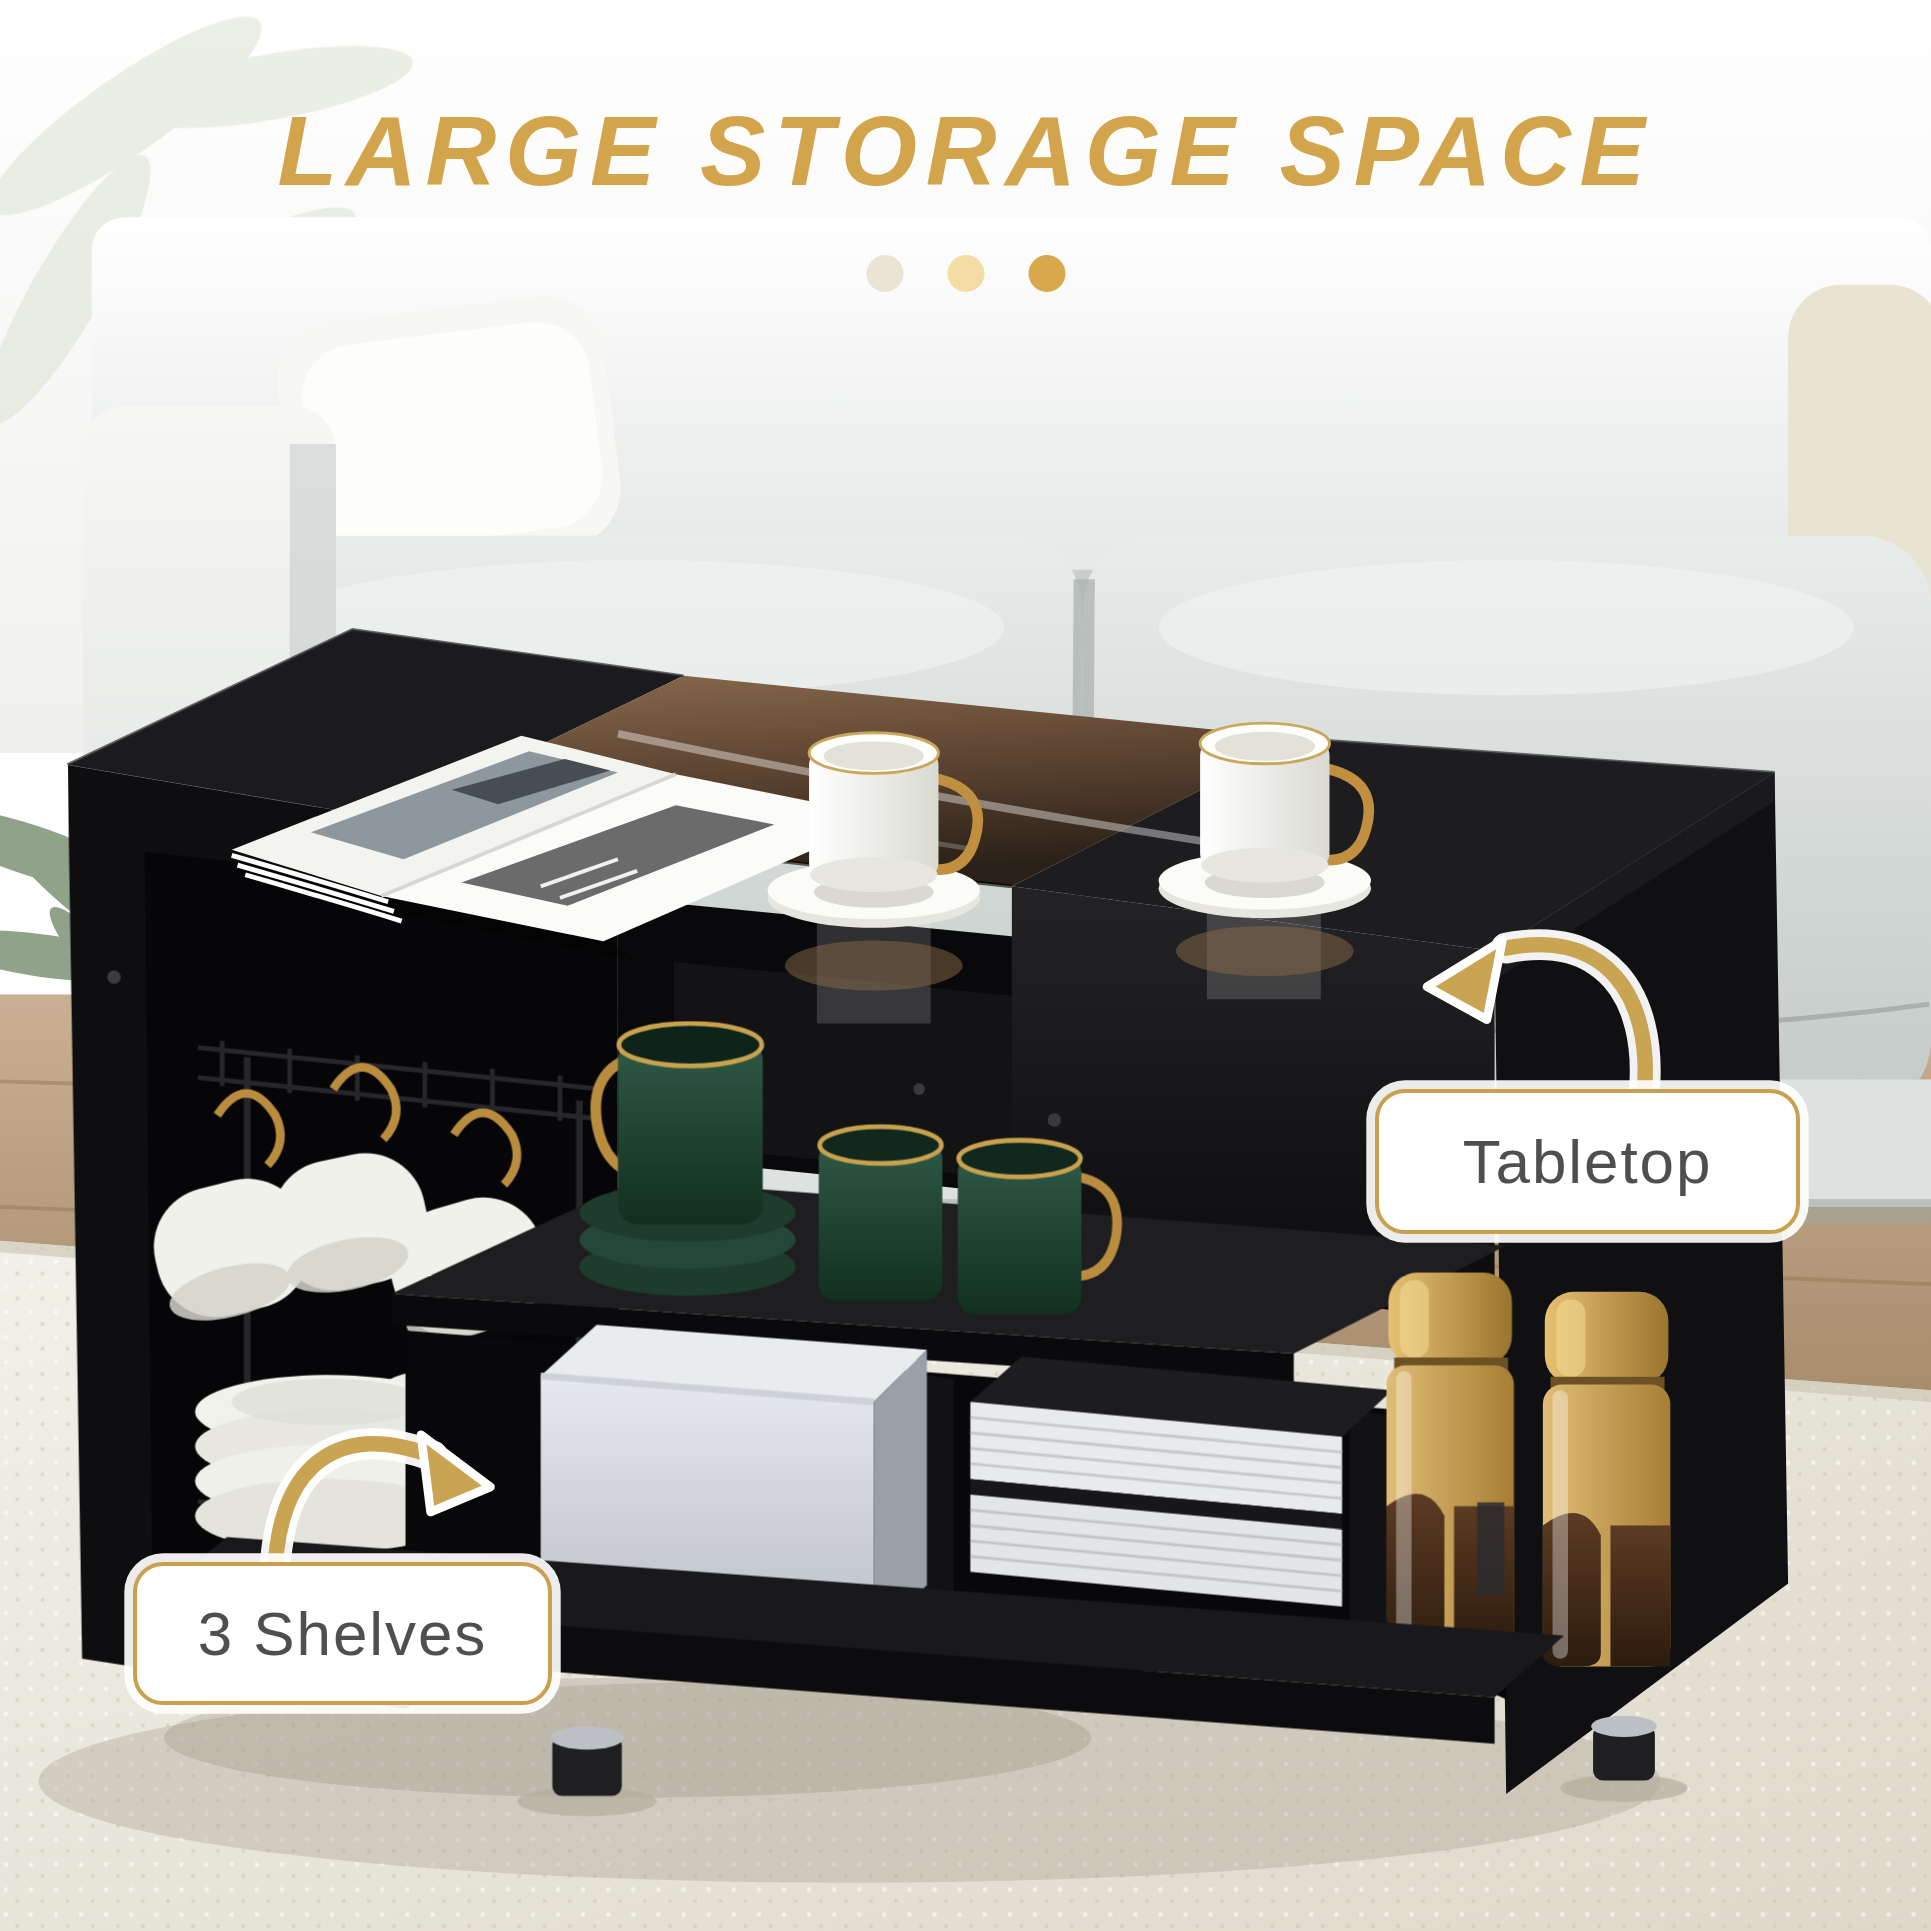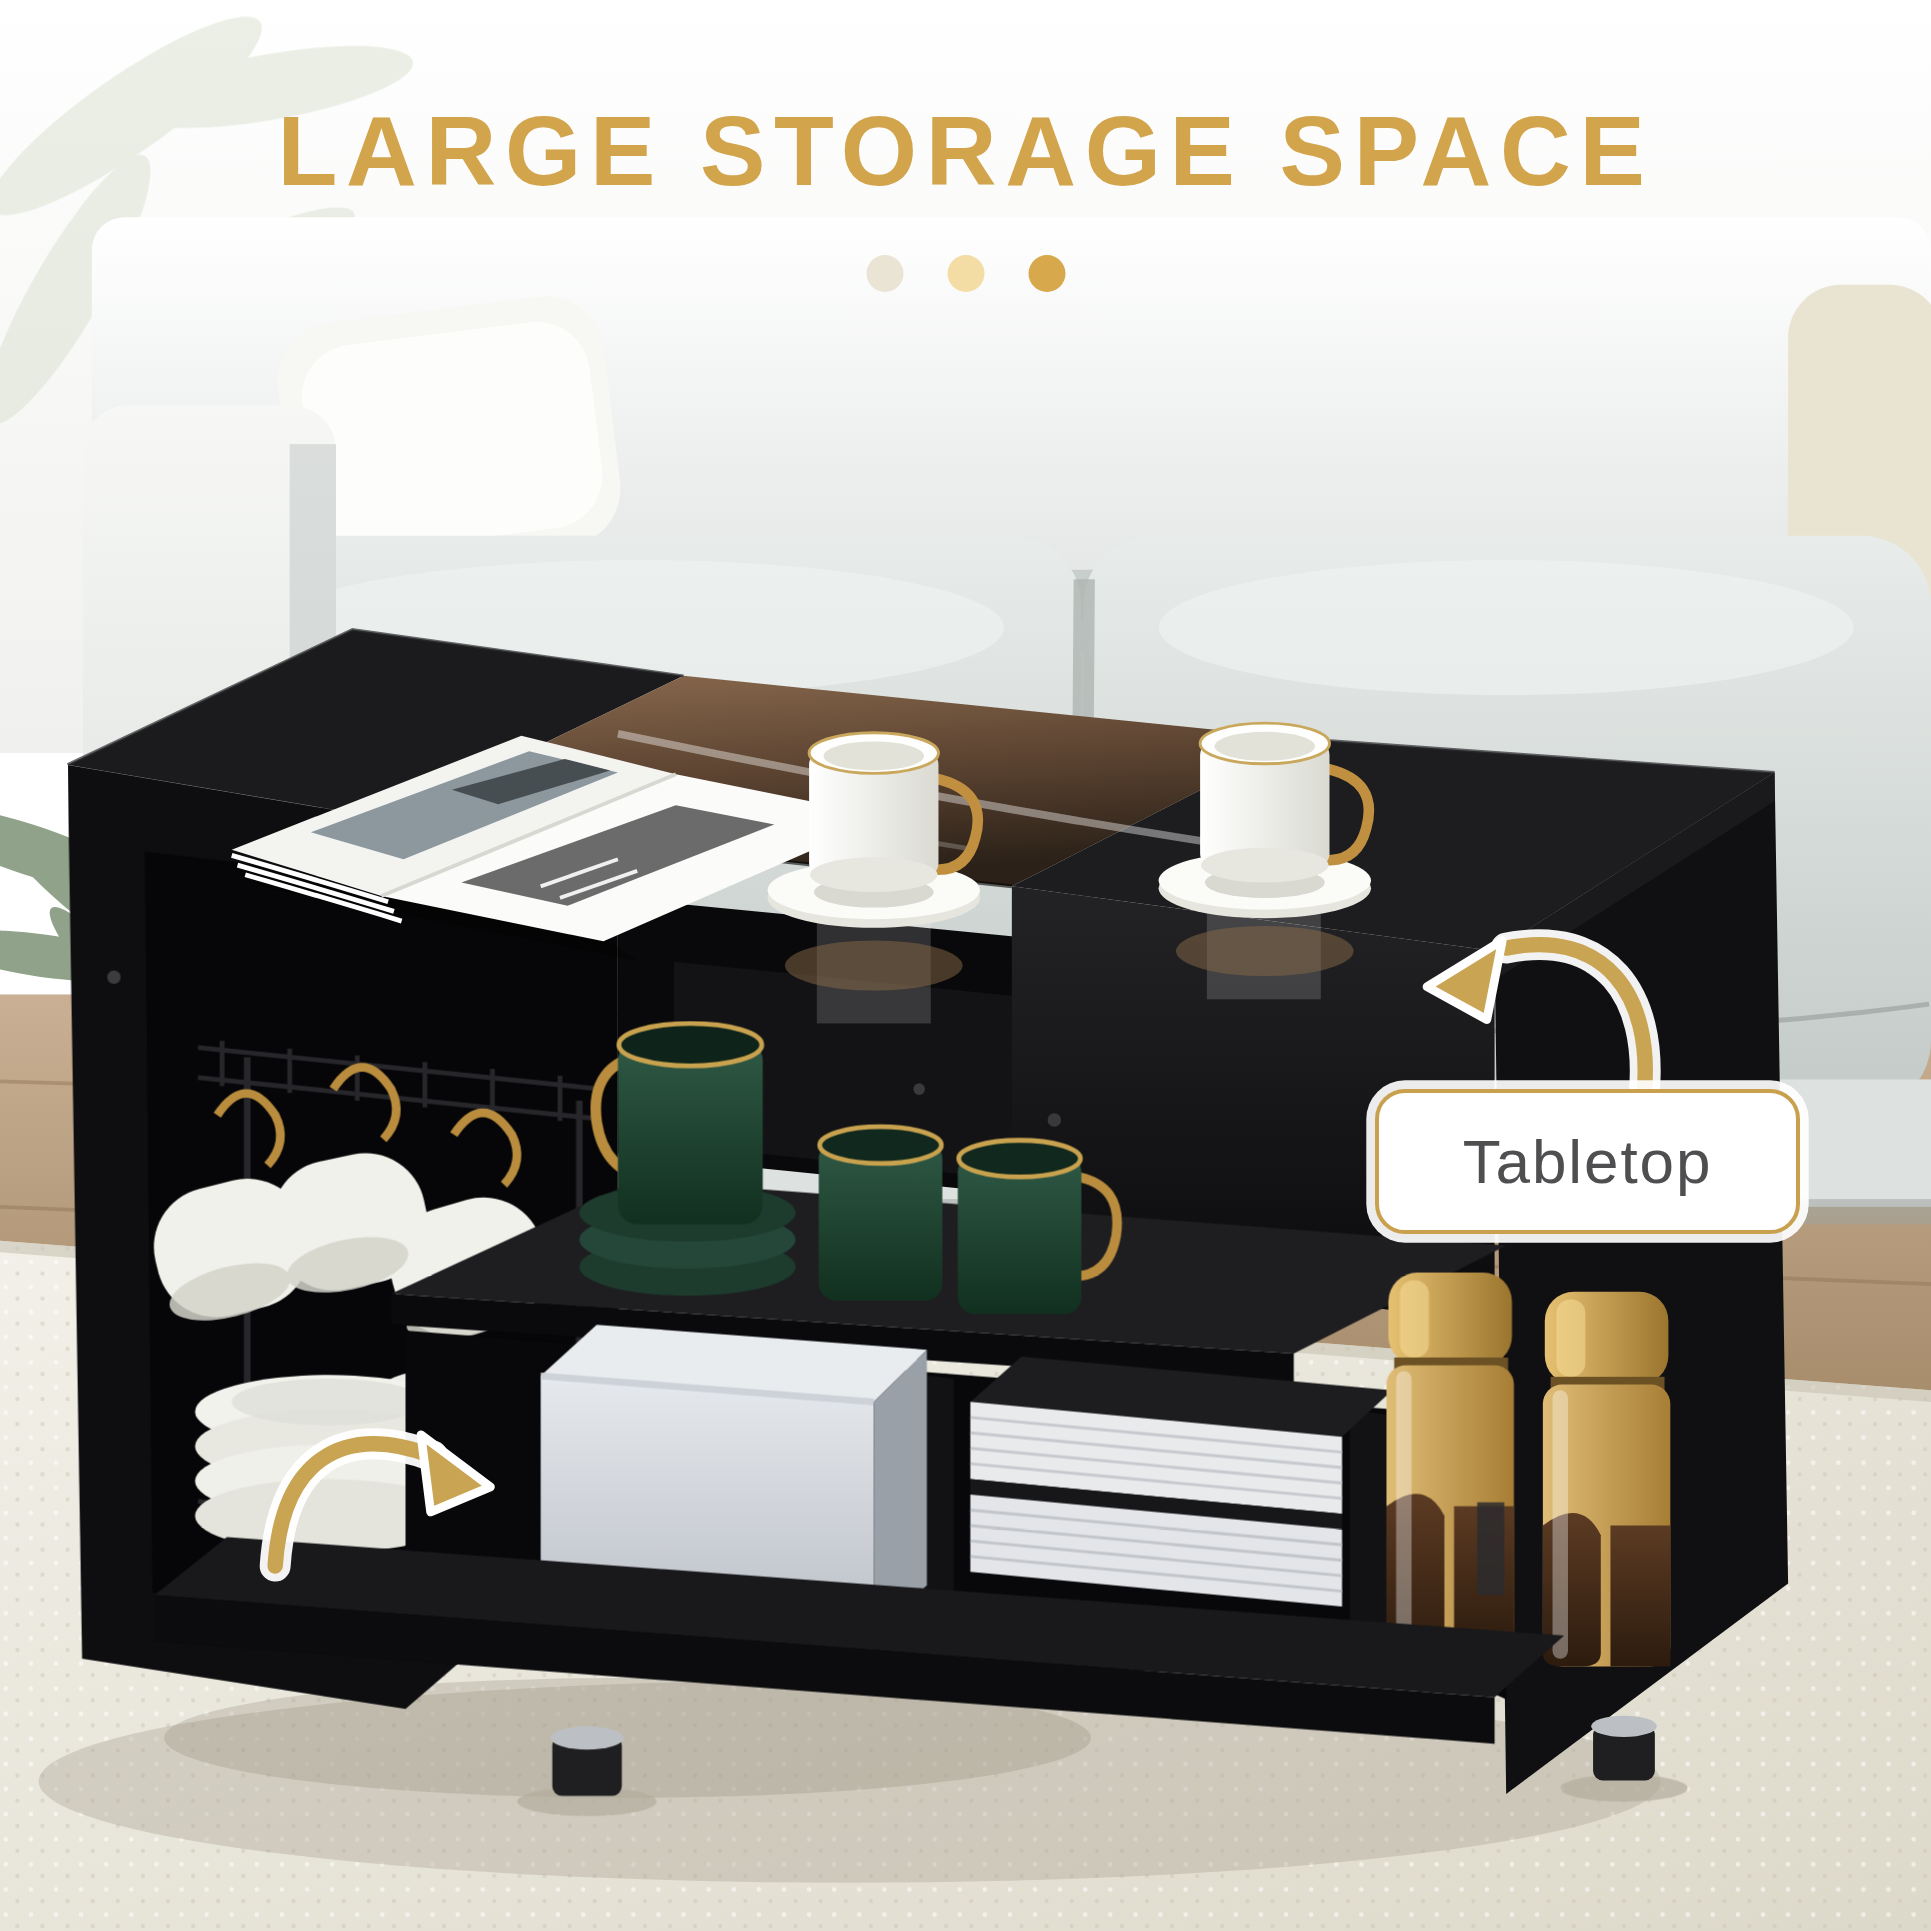--- a/index.html
+++ b/index.html
@@ -1,20 +1,20 @@
 <!DOCTYPE html>
 <html style="--accent: #D2A44C; --label-border: #C9A14E; --label-text: #4F4F51; --arrow: #C9A452;"><head>
 <meta charset="utf-8">
 <style>
   html,body{margin:0;padding:0;background:#fff;}
   .scene{position:relative;width:1931px;height:1931px;overflow:hidden;background:#fff;
          font-family:"Liberation Sans",sans-serif;}
   .photo{position:absolute;left:0;top:0;width:1931px;height:1931px;}
   .title{position:absolute;top:95px;left:0;right:0;text-align:center;
-         font-weight:bold;font-size:98px;letter-spacing:8.7px;color:var(--accent,#D2A44C);}
+         font-weight:bold;font-size:98px;letter-spacing:8.7px;color:var(--accent,#D2A44C);font-style:italic;}
   .dots{position:absolute;top:255px;left:50%;transform:translateX(-50%);display:flex;gap:44px;}
   .dots span{width:37px;height:37px;border-radius:50%;display:block;background:#ddd;}
   .callout{position:absolute;background:#fff;border:4.8px solid var(--label-border,#C9A14E);
            border-radius:30px;box-shadow:0 0 0 8.7px rgba(255,255,255,0.92);
            color:var(--label-text,#4F4F51);font-size:62px;letter-spacing:1.9px;
            display:flex;align-items:center;justify-content:center;}
   .callout.tabletop{left:1375px;top:1089px;width:417px;height:137px;}
   .callout.shelves{left:133px;top:1562px;width:411px;height:135px;}
 </style>
 </head>
@@ -361,15 +361,18 @@
 
   <div class="dots">
     <span style="background: rgb(234, 228, 212);"></span>
     <span style="background: rgb(244, 221, 164);"></span>
     <span style="background: rgb(216, 169, 76);"></span>
   </div>
 
   <div class="callout tabletop">
     <span>Tabletop</span>
   </div>
+  <div class="callout shelves">
+    <span>3 Shelves</span>
+  </div>
 
 </div>
 
 
 </body></html>

